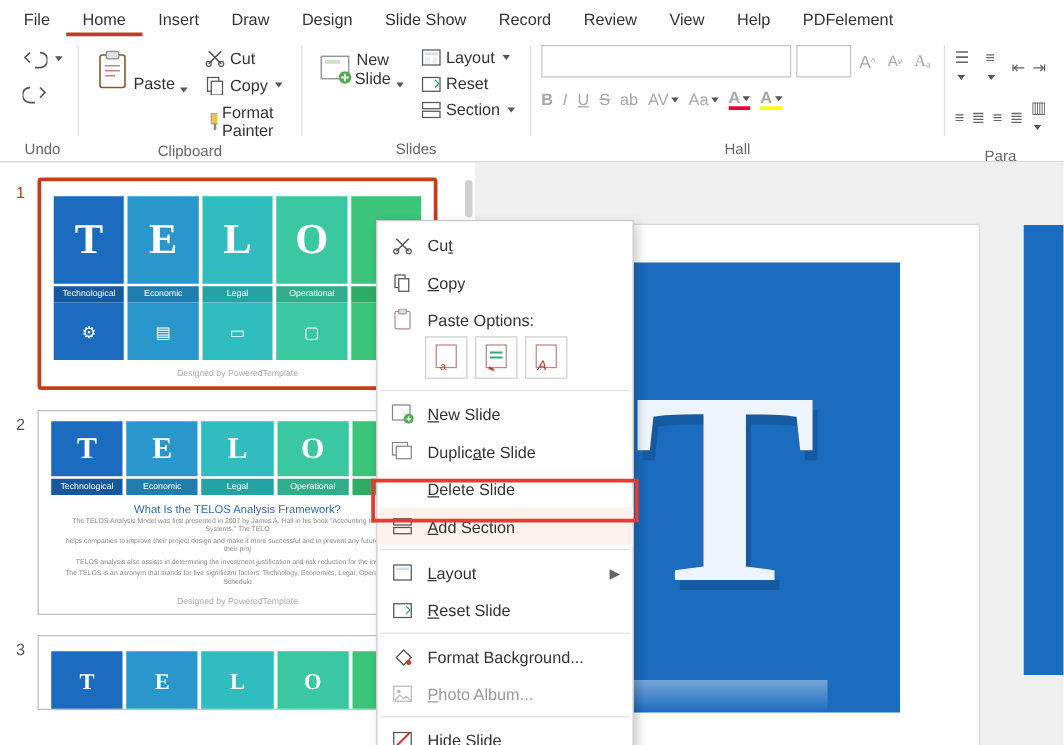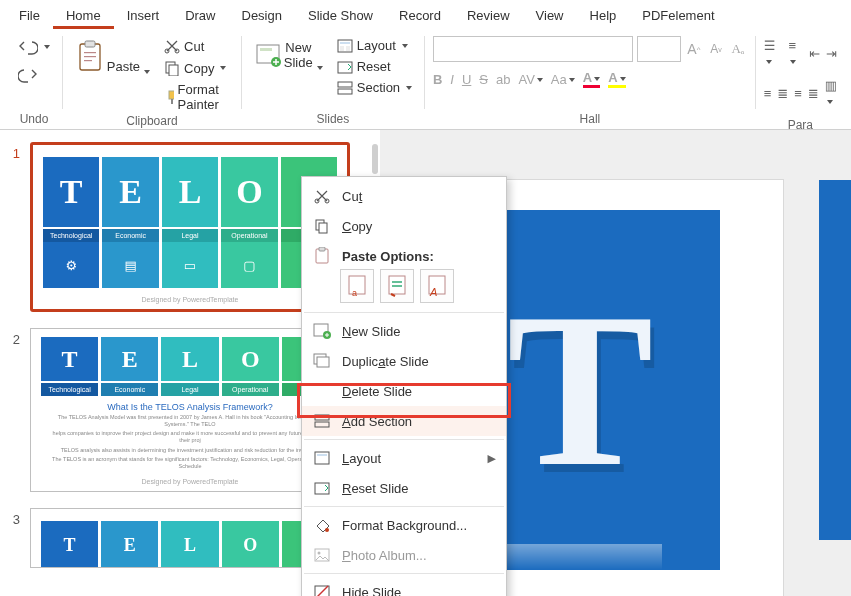--- a/index.html
+++ b/index.html
@@ -342,21 +342,21 @@
       </span>
     <span><span class="accel">C</span>opy</span>
   </div>
   <div class="ctxitem" style="padding-bottom:0;">
     <span class="iconslot">
         <svg width="16" height="18">
           <rect x="2" y="2" width="12" height="14" rx="1" fill="#fff" stroke="#b88"></rect>
           <rect x="5" y="0" width="6" height="4" rx="1" fill="#ddd" stroke="#999"></rect>
         </svg>
       </span>
-    <span style="font-weight:700">Paste Options:</span>
+    <span style="font-weight:400">Paste Options:</span>
   </div>
   <div class="pasteopts">
     <div class="pasteopt">
         <svg width="22" height="24">
           <rect x="3" y="2" width="16" height="18" fill="#fff" stroke="#b88"></rect>
           <text x="6" y="22" font-size="9" fill="#c43e1c">a</text>
         </svg>
       </div>
     <div class="pasteopt">
         <svg width="22" height="24">

